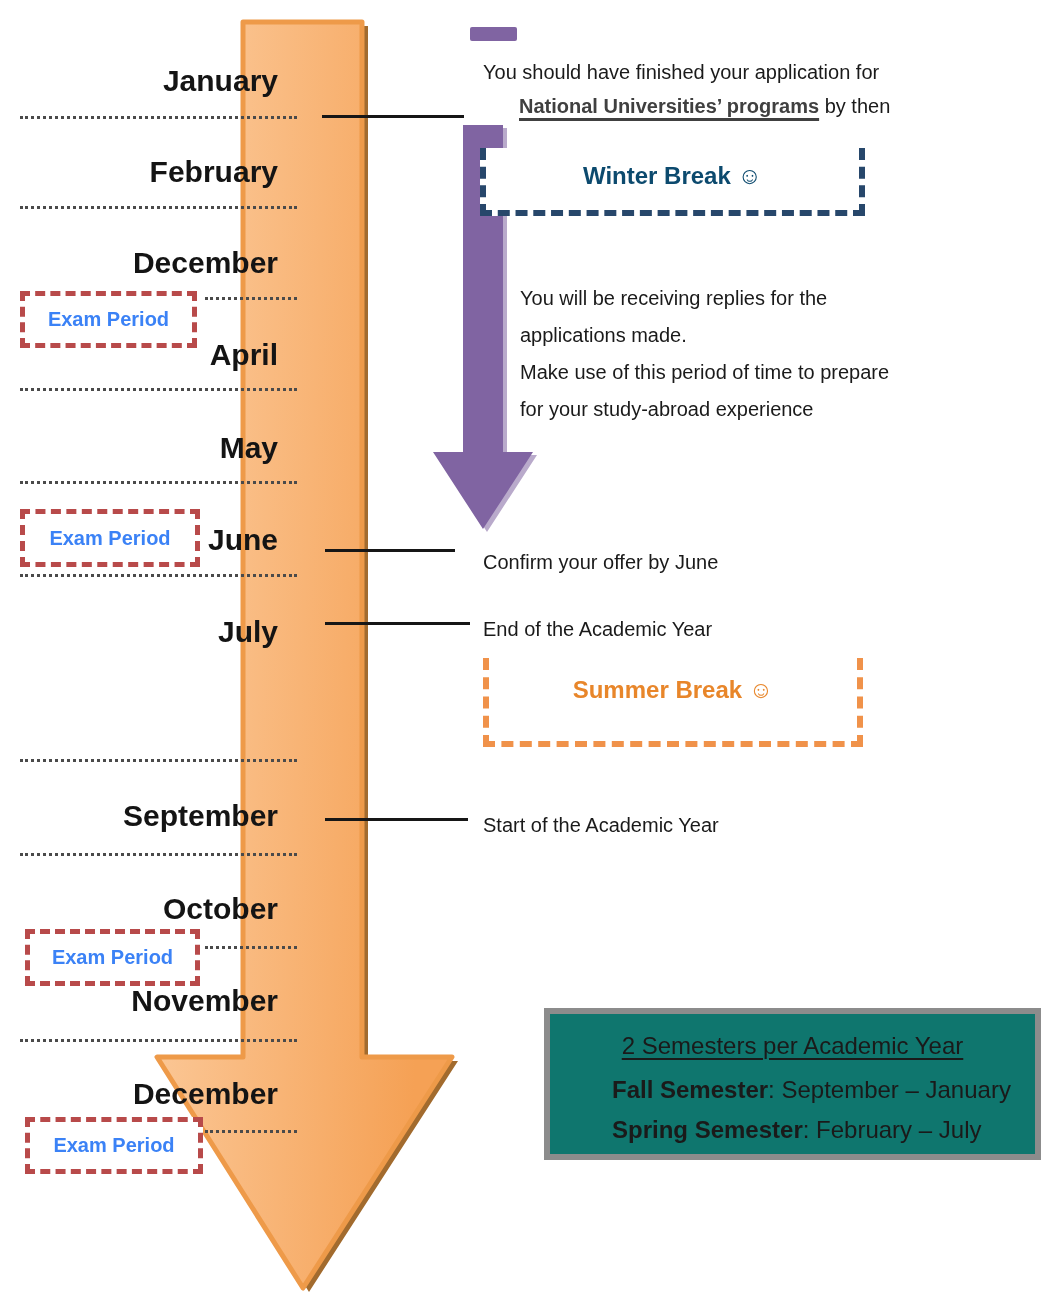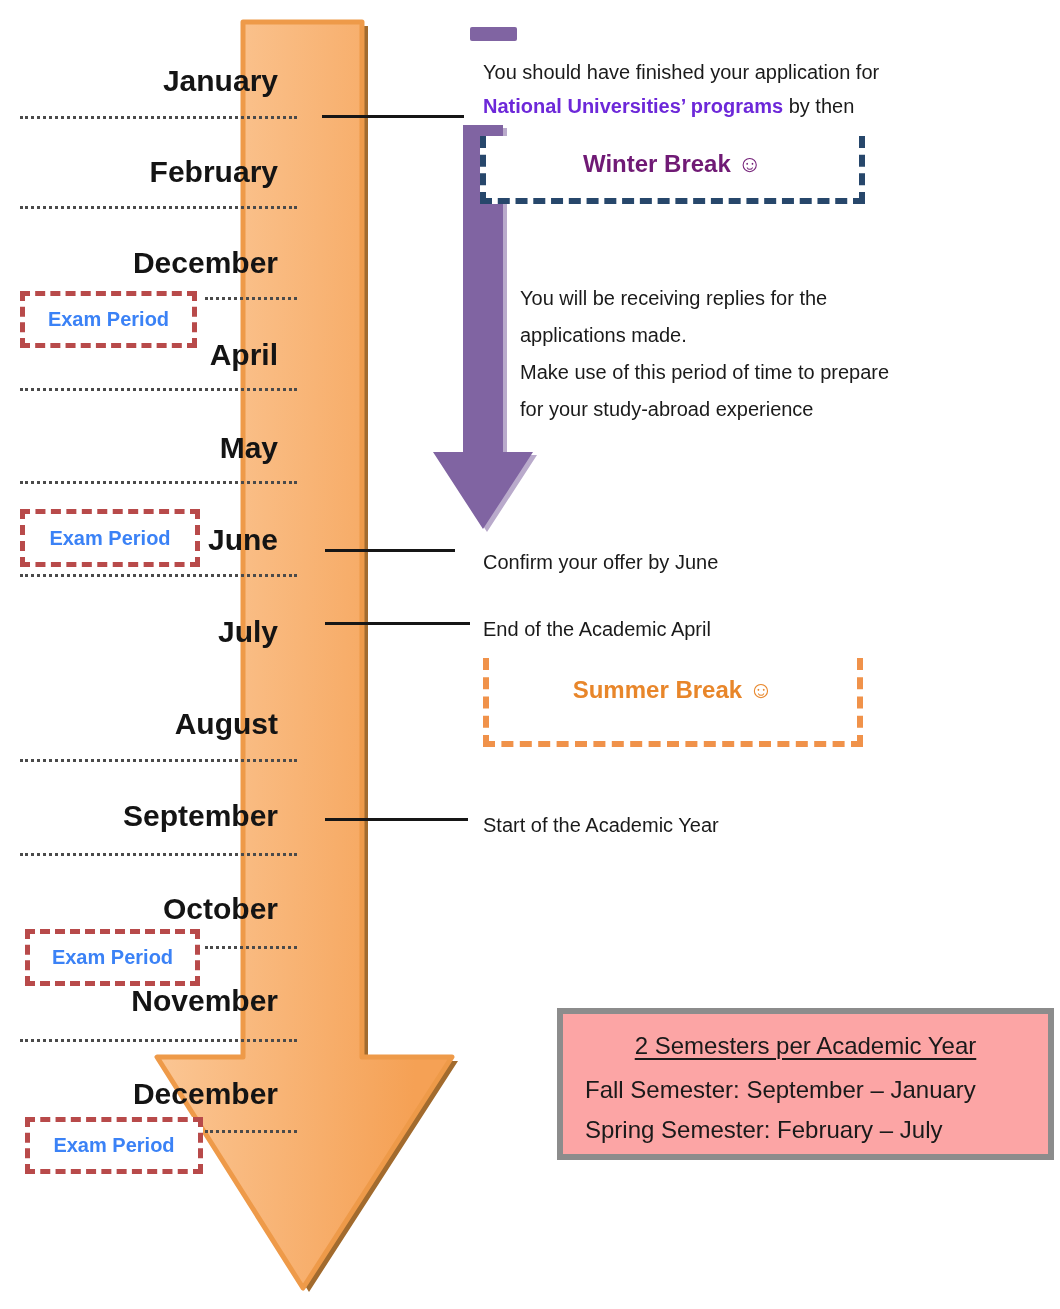--- a/index.html
+++ b/index.html
@@ -21,47 +21,47 @@
     position:absolute;z-index:4;box-sizing:border-box;background:#ffffff;
     border:5px dashed #B84A4A;color:#3b82f6;font-weight:bold;font-size:20px;
     display:flex;align-items:center;justify-content:center;
   }
   .break-box{
     position:absolute;z-index:4;box-sizing:border-box;background:#ffffff;
     display:flex;align-items:center;justify-content:center;
     font-weight:bold;font-size:24px;
   }
   .break-box.winter{
-    left:480px;top:136px;width:385px;height:68px;
-    border:6px dashed #27476B;border-top:none;color:#701a75;padding-bottom:6px;
+    left:480px;top:148px;width:385px;height:68px;
+    border:6px dashed #27476B;border-top:none;color:#0c4a6e;padding-bottom:6px;
   }
   .break-box.summer{
     left:483px;top:658px;width:380px;height:89px;
     border:6px dashed #F0924A;border-top:none;color:#E8862A;padding-bottom:20px;
   }
   .note{position:absolute;z-index:4;font-size:20px;line-height:34px;}
   .note-top{left:483px;top:55px;width:545px;}
   .note-mid{left:520px;top:280px;width:530px;line-height:37px;}
   .note-june{left:483px;top:545px;}
   .note-july{left:483px;top:612px;}
   .note-sep{left:483px;top:808px;}
   .highlight-red{
-    color:#6d28d9;font-weight:bold;
-    text-decoration-thickness:3px;text-underline-offset:5px;
+    color:#404040;font-weight:bold;
+    text-decoration:underline;text-decoration-thickness:3px;text-underline-offset:5px;margin-left:36px;
   }
   .semesters-box{
-    position:absolute;z-index:4;left:557px;top:1008px;width:497px;height:152px;
-    box-sizing:border-box;background:#fca5a5;border:6px solid #8C8C8C;
+    position:absolute;z-index:4;left:544px;top:1008px;width:497px;height:152px;
+    box-sizing:border-box;background:#0f766e;border:6px solid #8C8C8C;
     padding:12px 22px 12px 22px;font-size:24px;line-height:40px;
   }
   .semesters-box .title{
     text-align:center;text-decoration:underline;text-decoration-thickness:2px;
     text-underline-offset:4px;margin-bottom:4px;
   }
-  .bold{font-weight:normal;}
+  .bold{font-weight:bold;margin-left:40px;}
 </style>
 </head>
 <body>
 
 <div id="stage">
 
   <svg id="arrow-layer" width="1060" height="1309" viewBox="0 0 1060 1309">
     <defs>
       <linearGradient id="ag" x1="0" y1="0" x2="1" y2="0.2">
         <stop offset="0" stop-color="#FCCDA0"></stop>
@@ -95,21 +95,20 @@
   <div class="connector" style="top:622px;left:325px;width:145px"></div>
   <div class="connector" style="top:818px;left:325px;width:143px"></div>
 
   <div class="month" style="top:65px">January</div>
   <div class="month" style="top:156px">February</div>
   <div class="month" style="top:247px">December</div>
   <div class="month" style="top:339px">April</div>
   <div class="month" style="top:432px">May</div>
   <div class="month" style="top:524px">June</div>
   <div class="month" style="top:616px">July</div>
-  <div class="month" style="top:708px">August</div>
   <div class="month" style="top:800px">September</div>
   <div class="month" style="top:893px">October</div>
   <div class="month" style="top:985px">November</div>
   <div class="month" style="top:1078px">December</div>
 
   <div class="exam-box" style="left:20px;top:291px;width:177px;height:57px">
     <span>Exam Period</span>
   </div>
   <div class="exam-box" style="left:20px;top:509px;width:180px;height:58px">
     <span>Exam Period</span>
@@ -134,21 +133,21 @@
   </div>
 
   <div class="note note-june">Confirm your offer by June</div>
 
   <div class="note note-mid">
     <div>You will be receiving replies for the</div>
     <div>applications made.</div>
     <div>Make use of this period of time to prepare</div>
     <div>for your study-abroad experience</div>
   </div>
-  <div class="note note-july">End of the Academic April</div>
+  <div class="note note-july">End of the Academic Year</div>
   <div class="note note-sep">Start of the Academic Year</div>
 
   <div class="semesters-box">
     <div class="title">2 Semesters per Academic Year</div>
     <div><span class="bold">Fall Semester</span><span>: September – January</span></div>
     <div><span class="bold">Spring Semester</span><span>: February – July</span></div>
   </div>
 
 </div>
 

